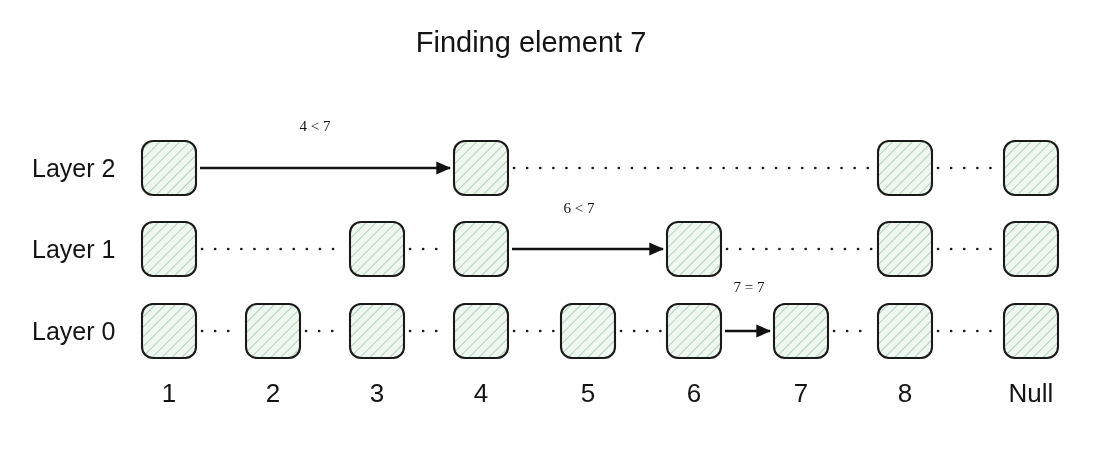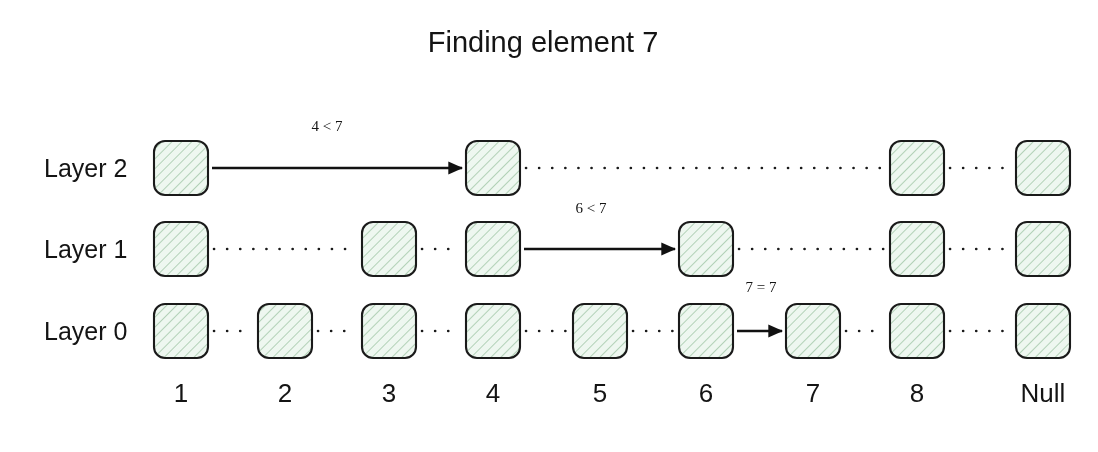--- a/index.html
+++ b/index.html
@@ -10,21 +10,21 @@
   body {
     width: 1098px;
     height: 452px;
     font-family: "Liberation Sans", sans-serif;
     color: #111111;
     overflow: hidden;
     position: relative;
   }
   #stage {
     position: absolute;
-    left: 16px; top: 0;
+    left: 4px; top: 0;
     width: 928px;
     height: 452px;
   }
   #diagram-svg {
     position: absolute;
     left: 0; top: 0;
     width: 1098px;
     height: 452px;
     display: block;
   }

